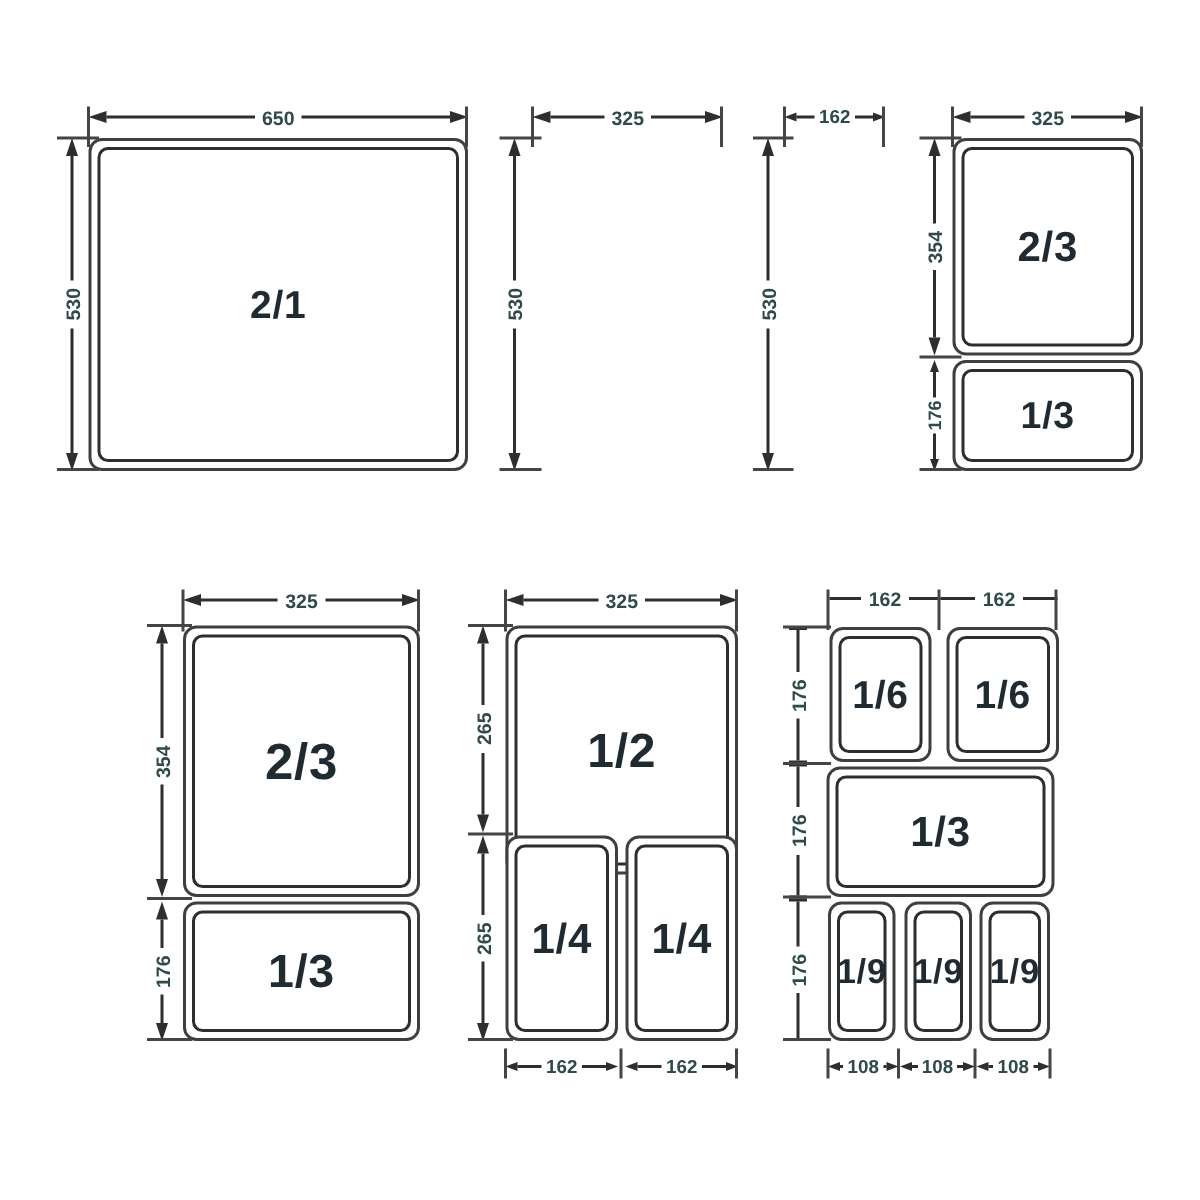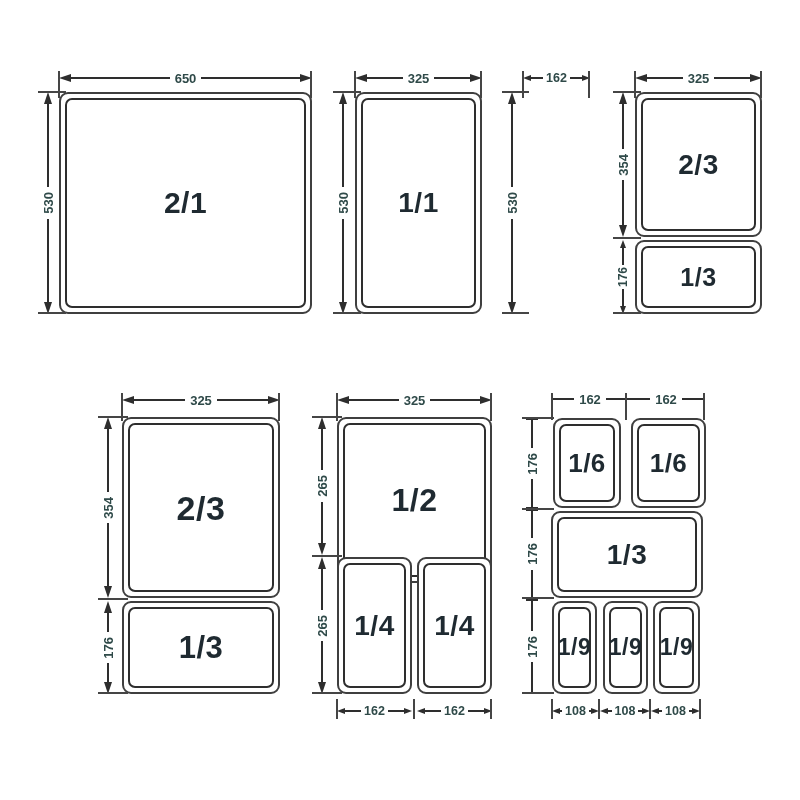--- a/index.html
+++ b/index.html
@@ -65,21 +65,21 @@
     </div>
     <div class="vdim" style="left:40px;top:92px;height:222px;">
       <i class="arr up"></i>
         <i class="seg"></i>
       <span class="dlabel">530</span>
       <i class="seg"></i>
         <i class="arr down"></i>
     </div>
     <div class="pan" style="left:59px;top:92px;width:253px;height:222px;">
       <div class="pan-inner"></div>
-      <span class="pan-label" style="font-size:30px;">2/1</span>
+      <span class="pan-label" style="font-size:26px;">2/1</span>
     </div>
     <i class="ext v" style="left:58px;top:71px;height:27px;"></i>
     <i class="ext v" style="left:310px;top:71px;height:27px;"></i>
     <i class="ext h" style="left:38px;top:91px;width:28px;"></i>
     <i class="ext h" style="left:38px;top:312px;width:28px;"></i>
   </div>
 
   <div class="group">
     <div class="hdim" style="left:355px;top:70px;width:127px;">
       <i class="arr left"></i>
@@ -87,24 +87,20 @@
       <span class="dlabel">325</span>
       <i class="seg"></i>
         <i class="arr right"></i>
     </div>
     <div class="vdim" style="left:335px;top:92px;height:222px;">
       <i class="arr up"></i>
         <i class="seg"></i>
       <span class="dlabel">530</span>
       <i class="seg"></i>
         <i class="arr down"></i>
-    </div>
-    <div class="pan" style="left:355px;top:92px;width:127px;height:222px;">
-      <div class="pan-inner"></div>
-      <span class="pan-label" style="font-size:28px;">1/1</span>
     </div>
     <i class="ext v" style="left:354px;top:71px;height:27px;"></i>
     <i class="ext v" style="left:480px;top:71px;height:27px;"></i>
     <i class="ext h" style="left:333px;top:91px;width:28px;"></i>
     <i class="ext h" style="left:333px;top:312px;width:28px;"></i>
   </div>
 
   <div class="group">
     <div class="hdim small" style="left:523px;top:70px;width:67px;">
       <i class="arr left"></i>

